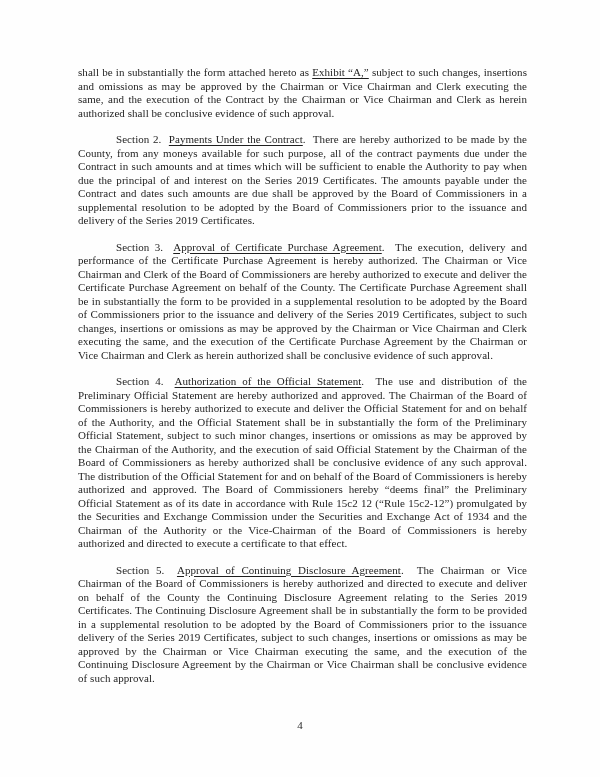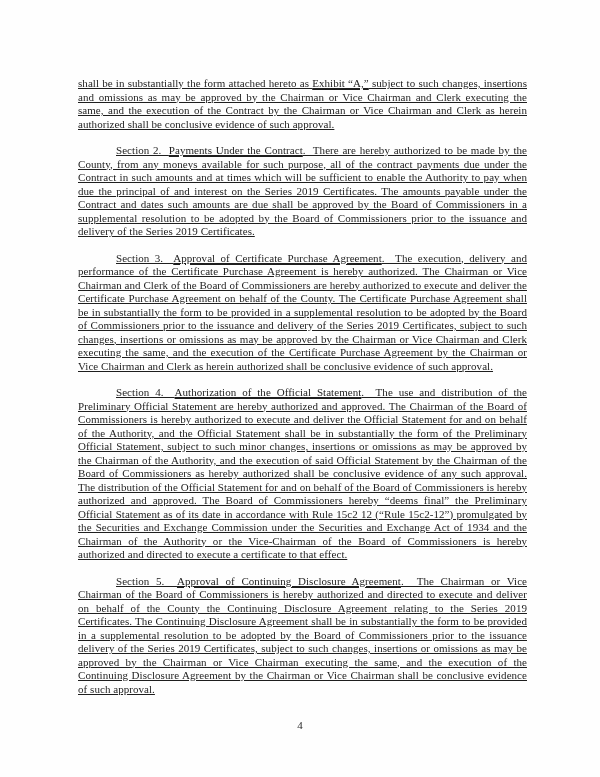--- a/index.html
+++ b/index.html
@@ -11,23 +11,22 @@
     position: relative;
     width: 600px;
     height: 777px;
     background: #fefefe;
     overflow: hidden;
     font-family: "Liberation Serif", serif;
   }
   .doc-body {
     position: absolute;
     left: 78px;
-    top: 77px;
+    top: 66px;
     width: 449px;
-    text-decoration: underline;
   }
   p.para {
     margin: 0 0 13px 0;
     font-size: 11px;
     line-height: 13.5px;
     text-align: justify;
     color: #1e1e1e;
     letter-spacing: 0.05px;
   }
   p.para.indent {

